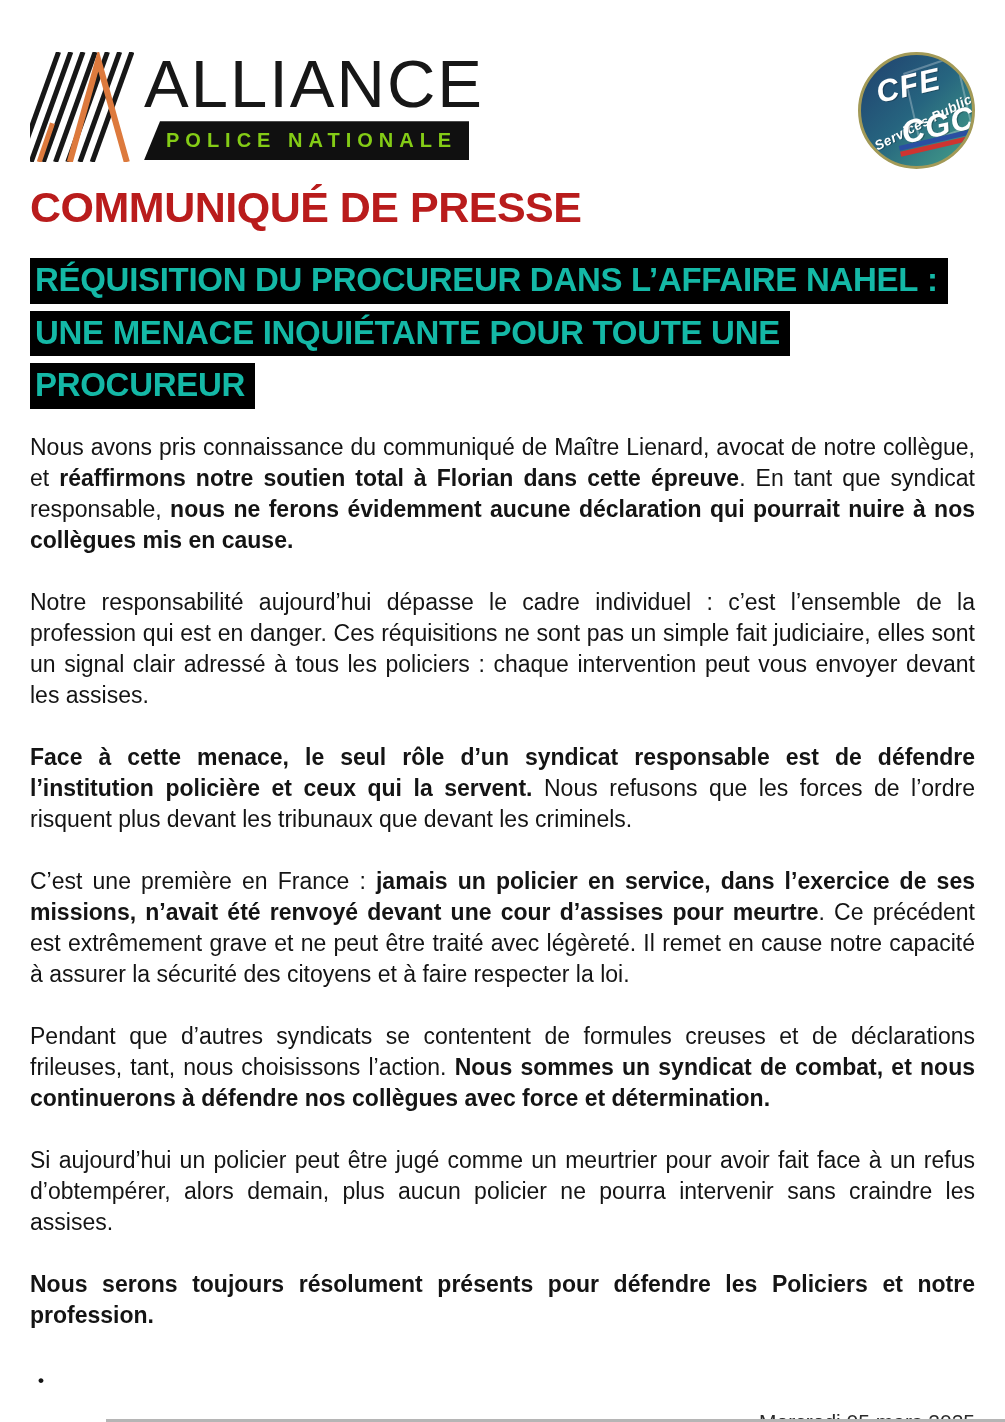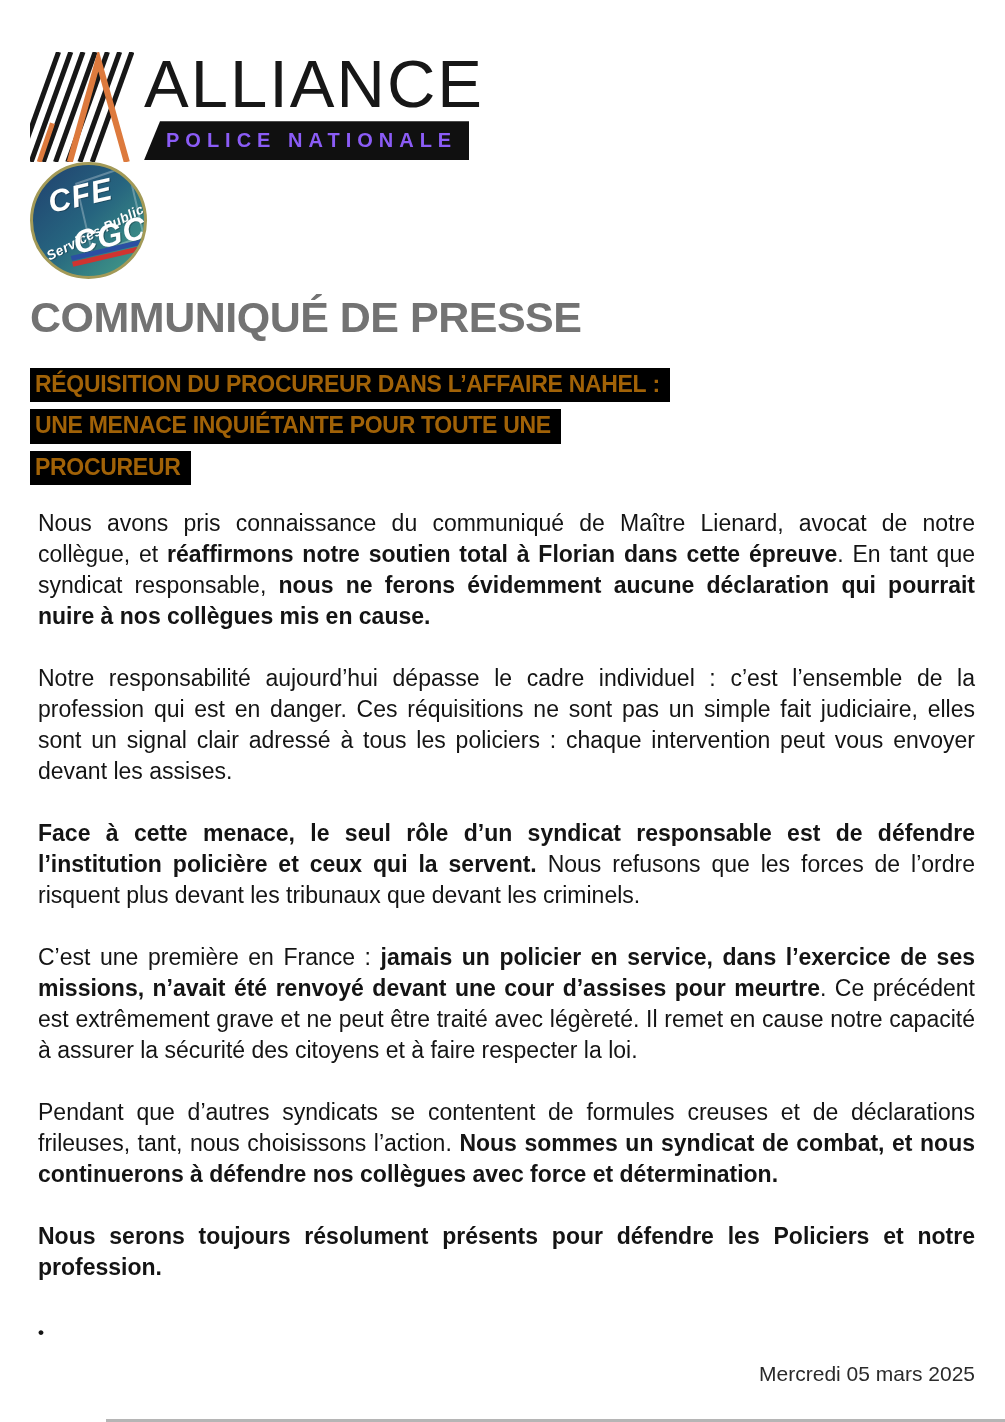--- a/index.html
+++ b/index.html
@@ -6,31 +6,31 @@
   body{
     width:1005px;height:1422px;
     background:#ffffff;
     font-family:"Liberation Sans", sans-serif;
     position:relative;overflow:hidden;
     color:#141414;
   }
   .page{padding:52px 30px 0 30px;box-sizing:border-box;}
 
   
-  .header{display:flex;justify-content:space-between;align-items:flex-start;flex-direction:column;}
+  .header{display:flex;justify-content:space-between;align-items:flex-start;}
   .logo-block{display:flex;align-items:flex-start;}
   .logo-mark{width:104px;height:110px;flex:0 0 auto;}
   .logo-right{margin-left:10px;}
   .brand-word{
     font-size:67px;line-height:0.96;font-weight:400;
     letter-spacing:2px;color:#171717;white-space:nowrap;
   }
   .banner{
     display:inline-block;margin-top:5px;
-    background:#101010;color:#8b5cf6;
+    background:#101010;color:#84cc16;
     font-weight:700;font-size:20px;letter-spacing:6px;
     padding:8px 12px 8px 22px;
     clip-path:polygon(16px 0, 100% 0, 100% 100%, 0 100%);
     white-space:nowrap;
   }
   
   .badge{
     width:117px;height:117px;border-radius:50%;
     position:relative;overflow:hidden;flex:0 0 auto;
     border:3px solid #a39a57;box-sizing:border-box;
@@ -63,34 +63,34 @@
   .badge .building{
     position:absolute;top:8px;right:6px;width:52px;height:70px;
     border:2px solid rgba(255,255,255,.28);
     transform:rotate(-13deg) skewY(-6deg);
   }
 
   
   .doc-type{
     margin:16px 0 0 0;
     font-size:43px;font-weight:700;letter-spacing:-0.5px;
-    color:#737373;line-height:1.05;
+    color:#b91c1c;line-height:1.05;
   }
   .headline{margin-top:28px;}
   .title-line{
     display:table;
-    background:#000000;color:#a16207;
-    font-weight:700;font-size:23px;letter-spacing:-0.3px;
+    background:#000000;color:#14b8a6;
+    font-weight:700;font-size:33px;letter-spacing:-0.3px;
     line-height:1.14;padding:3px 10px 5px 5px;margin-bottom:7px;
   }
 
   
   .body-text{margin-top:23px;}
   .body-text p{
-    margin:0 0 31px 8px;
+    margin:0 0 31px 0;
     font-size:23px;line-height:31px;
     text-align:justify;color:#141414;
   }
   .b{font-weight:700;}
 
   .bullet-row{
     display:flex;align-items:flex-start;
     margin-top:34px;
     font-size:23px;font-weight:700;color:#141414;
   }
@@ -156,20 +156,21 @@
       <div class="title-line">UNE MENACE INQUIÉTANTE POUR TOUTE UNE</div>
       <div class="title-line">PROCUREUR</div>
     </div>
 
   <div class="body-text">
       <p><span>Nous avons pris connaissance du communiqué de Maître Lienard, avocat de notre collègue, et </span><span class="b">réaffirmons notre soutien total à Florian dans cette épreuve</span><span>. En tant que syndicat responsable, </span><span class="b">nous ne ferons évidemment aucune déclaration qui pourrait nuire à nos collègues mis en cause.</span></p>
       <p><span>Notre responsabilité aujourd’hui dépasse le cadre individuel&nbsp;: c’est l’ensemble de la profession qui est en danger. Ces réquisitions ne sont pas un simple fait judiciaire, elles sont un signal clair adressé à tous les policiers&nbsp;: chaque intervention peut vous envoyer devant les assises.</span></p>
       <p><span class="b">Face à cette menace, le seul rôle d’un syndicat responsable est de défendre l’institution policière et ceux qui la servent.</span><span> Nous refusons que les forces de l’ordre risquent plus devant les tribunaux que devant les criminels.</span></p>
       <p><span>C’est une première en France&nbsp;: </span><span class="b">jamais un policier en service, dans l’exercice de ses missions, n’avait été renvoyé devant une cour d’assises pour meurtre</span><span>. Ce précédent est extrêmement grave et ne peut être traité avec légèreté. Il remet en cause notre capacité à assurer la sécurité des citoyens et à faire respecter la loi.</span></p>
       <p><span>Pendant que d’autres syndicats se contentent de formules creuses et de déclarations frileuses, tant, nous choisissons l’action. </span><span class="b">Nous sommes un syndicat de combat, et nous continuerons à défendre nos collègues avec force et détermination.</span></p>
+      <p><span>Si aujourd’hui un policier peut être jugé comme un meurtrier pour avoir fait face à un refus d’obtempérer, alors demain, plus aucun policier ne pourra intervenir sans craindre les assises.</span></p>
       <p><span class="b">Nous serons toujours résolument présents pour défendre les Policiers et notre profession.</span></p>
     </div>
 
   <div class="bullet-row">
     <span class="bullet-marker">•</span>
   </div>
 
   <div class="date-line">Mercredi 05 mars 2025</div>
 
 </div>

